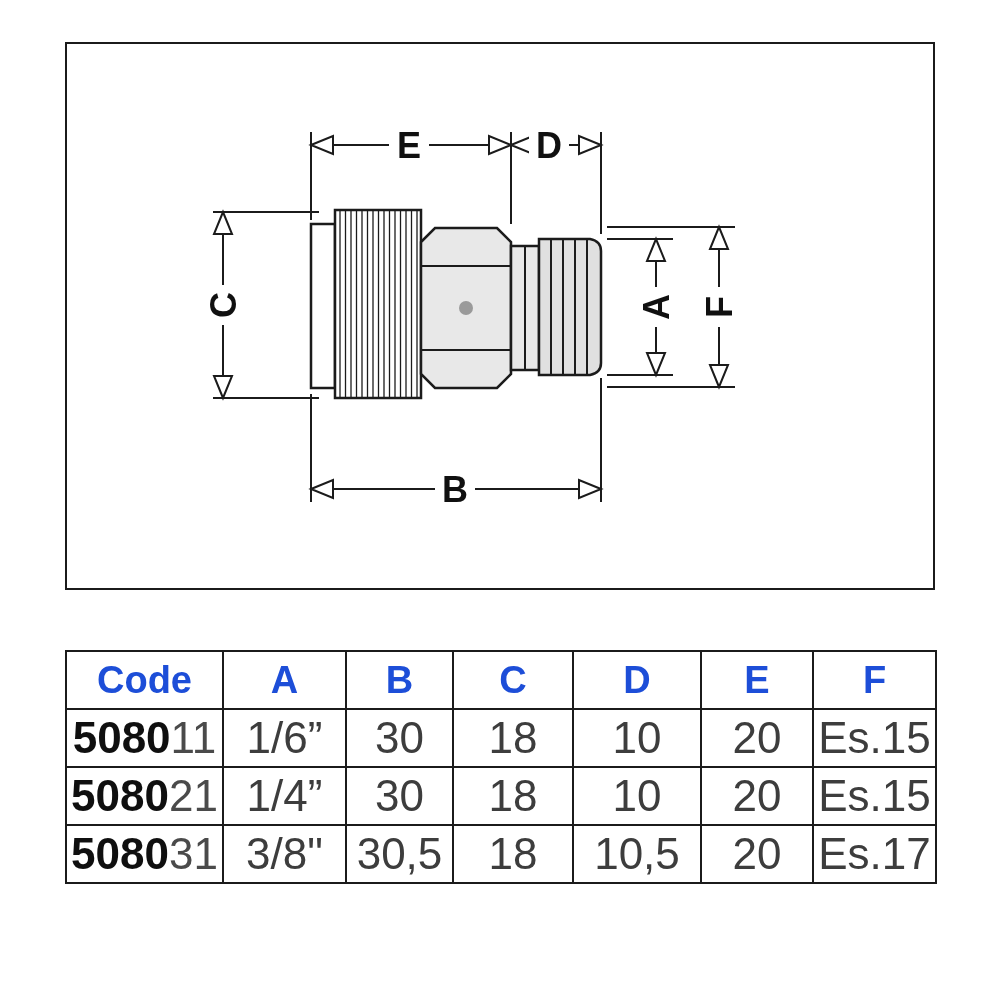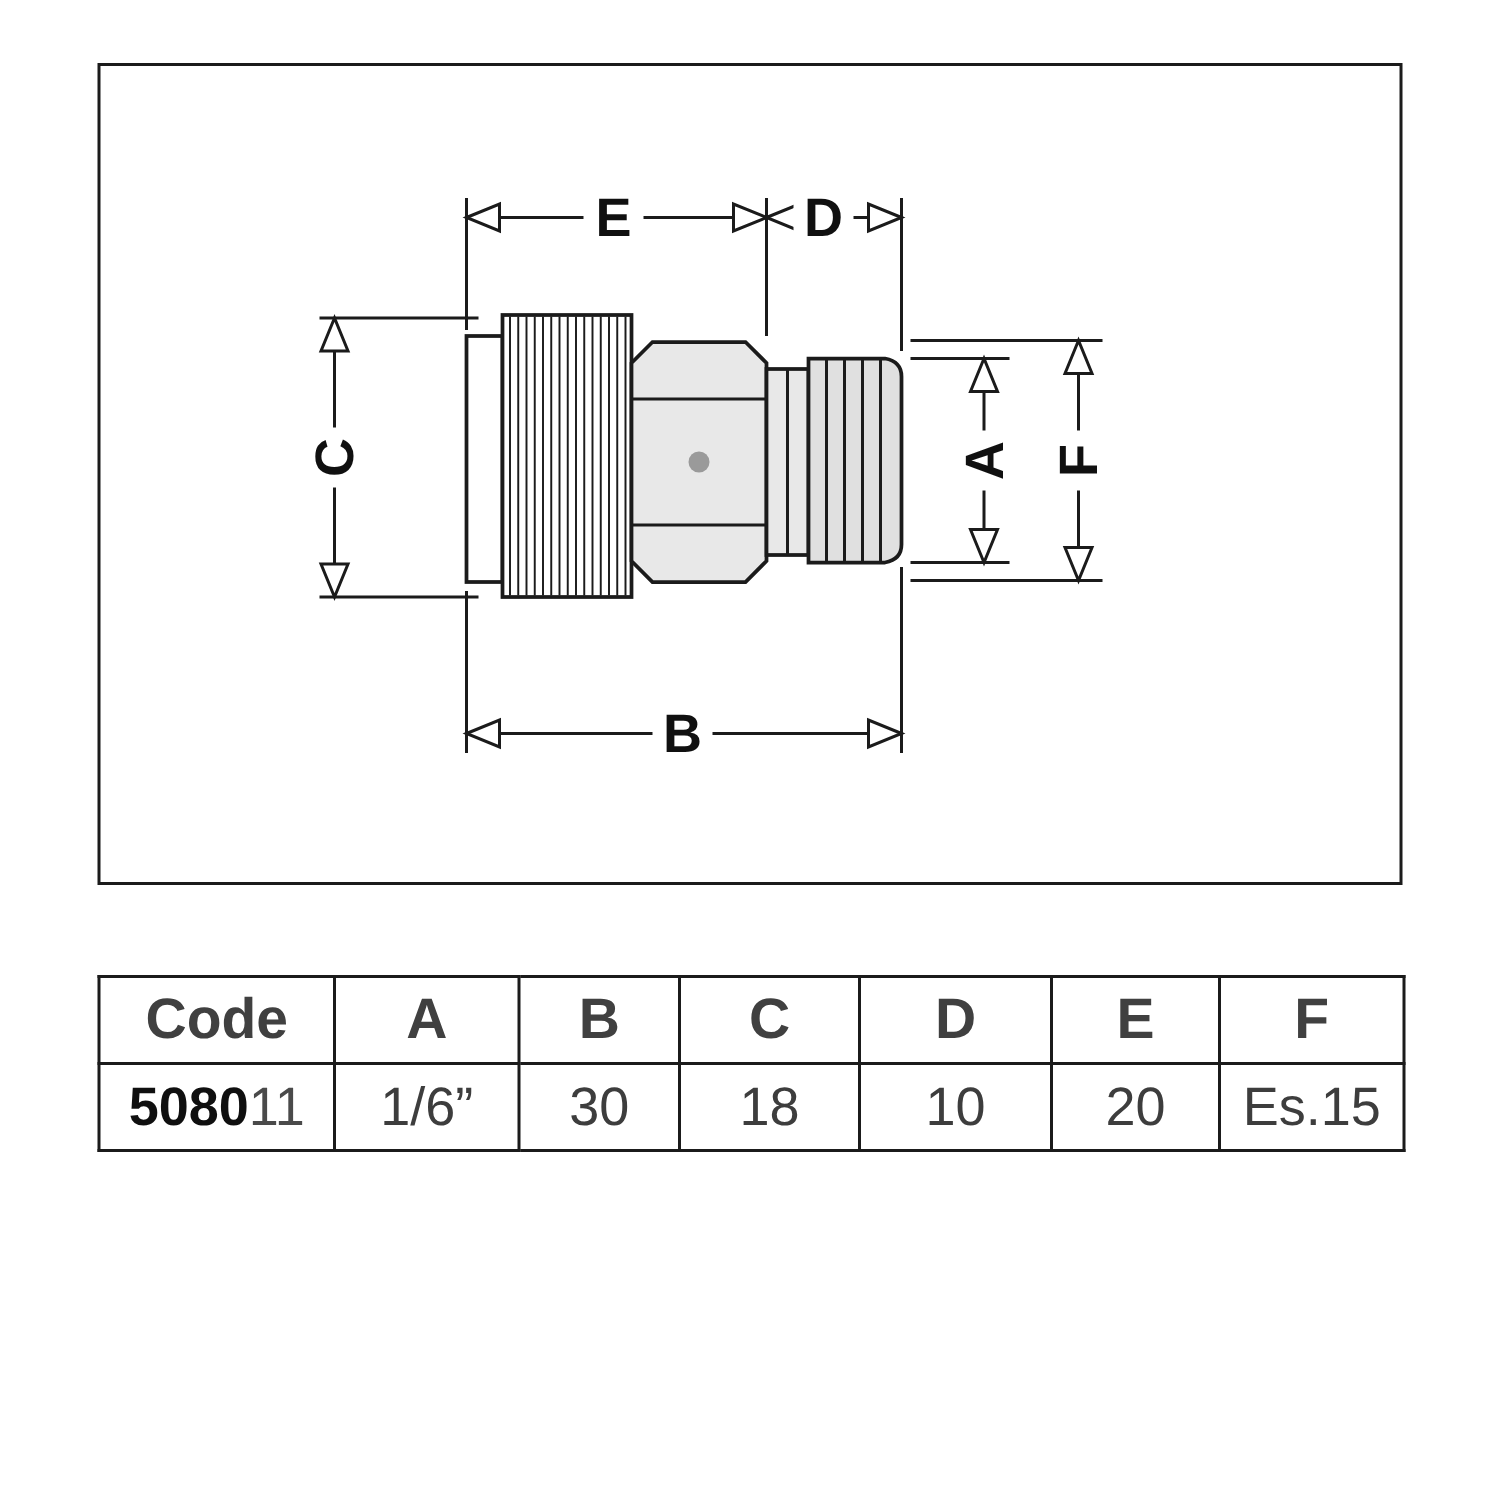--- a/index.html
+++ b/index.html
@@ -10,22 +10,22 @@
   }
   .drawing-box svg { display: block; width: 100%; height: 100%; }
   .spec-table {
     position: absolute; left: 65px; top: 650px; width: 870px;
     border-collapse: collapse; table-layout: fixed; background: #fff;
   }
   .spec-table th, .spec-table td {
     border: 2.5px solid #1b1b1b; text-align: center; vertical-align: middle;
     height: 58px; overflow: hidden; white-space: nowrap;
   }
-  .spec-table th { font-size: 38px; font-weight: bold; color: #404040; }
-  .spec-table td { font-size: 36px; font-weight: normal; color: #3d3d3d; }
+  .spec-table th { font-size: 38px; font-weight: bold; color: #1d4ed8; }
+  .spec-table td { font-size: 44px; font-weight: normal; color: #3d3d3d; }
   .code-prefix { font-weight: bold; color: #0f0f0f; }
   .code-suffix { font-weight: normal; color: #4a4a4a; }
   .dim-label { font-size: 36px; font-weight: bold; fill: #101010; }
 </style>
 </head>
 <body>
 
 <div class="drawing-box">
   <svg viewBox="0 0 866 544">
 
@@ -168,14 +168,32 @@
   <tbody>
     <tr>
       <td><span class="code-prefix">5080</span><span class="code-suffix">11</span></td>
       <td>1/6”</td>
       <td>30</td>
       <td>18</td>
       <td>10</td>
       <td>20</td>
       <td>Es.15</td>
     </tr>
+    <tr>
+      <td><span class="code-prefix">5080</span><span class="code-suffix">21</span></td>
+      <td>1/4”</td>
+      <td>30</td>
+      <td>18</td>
+      <td>10</td>
+      <td>20</td>
+      <td>Es.15</td>
+    </tr>
+    <tr>
+      <td><span class="code-prefix">5080</span><span class="code-suffix">31</span></td>
+      <td>3/8"</td>
+      <td>30,5</td>
+      <td>18</td>
+      <td>10,5</td>
+      <td>20</td>
+      <td>Es.17</td>
+    </tr>
   </tbody>
 </table>
 
 </body></html>

